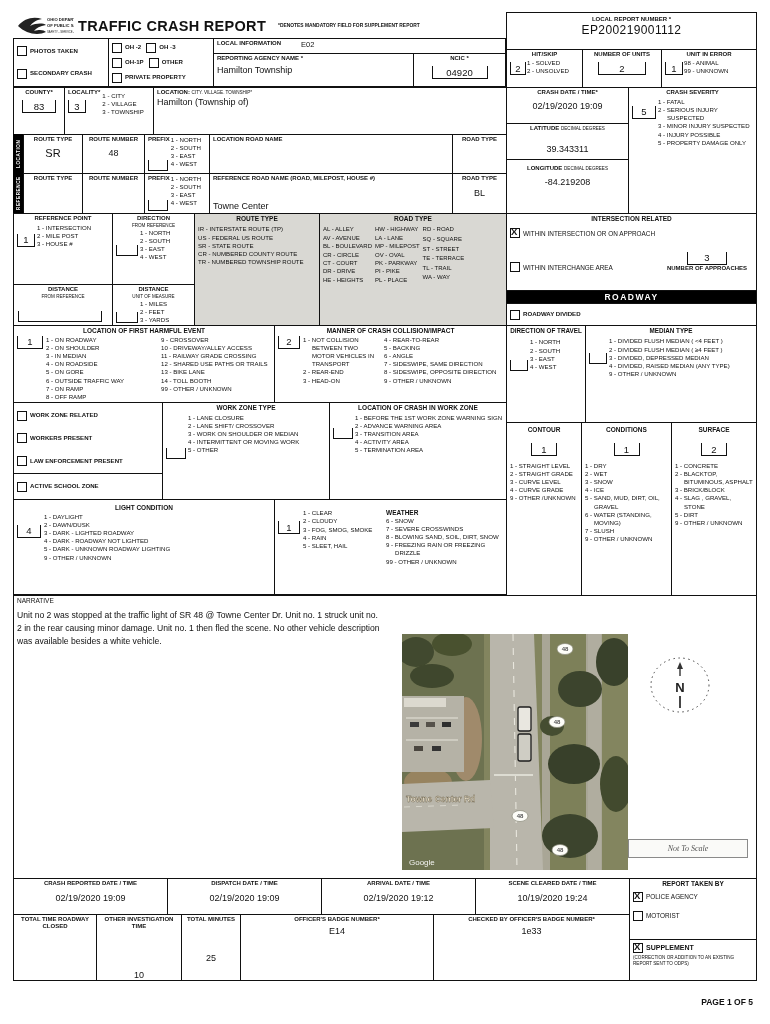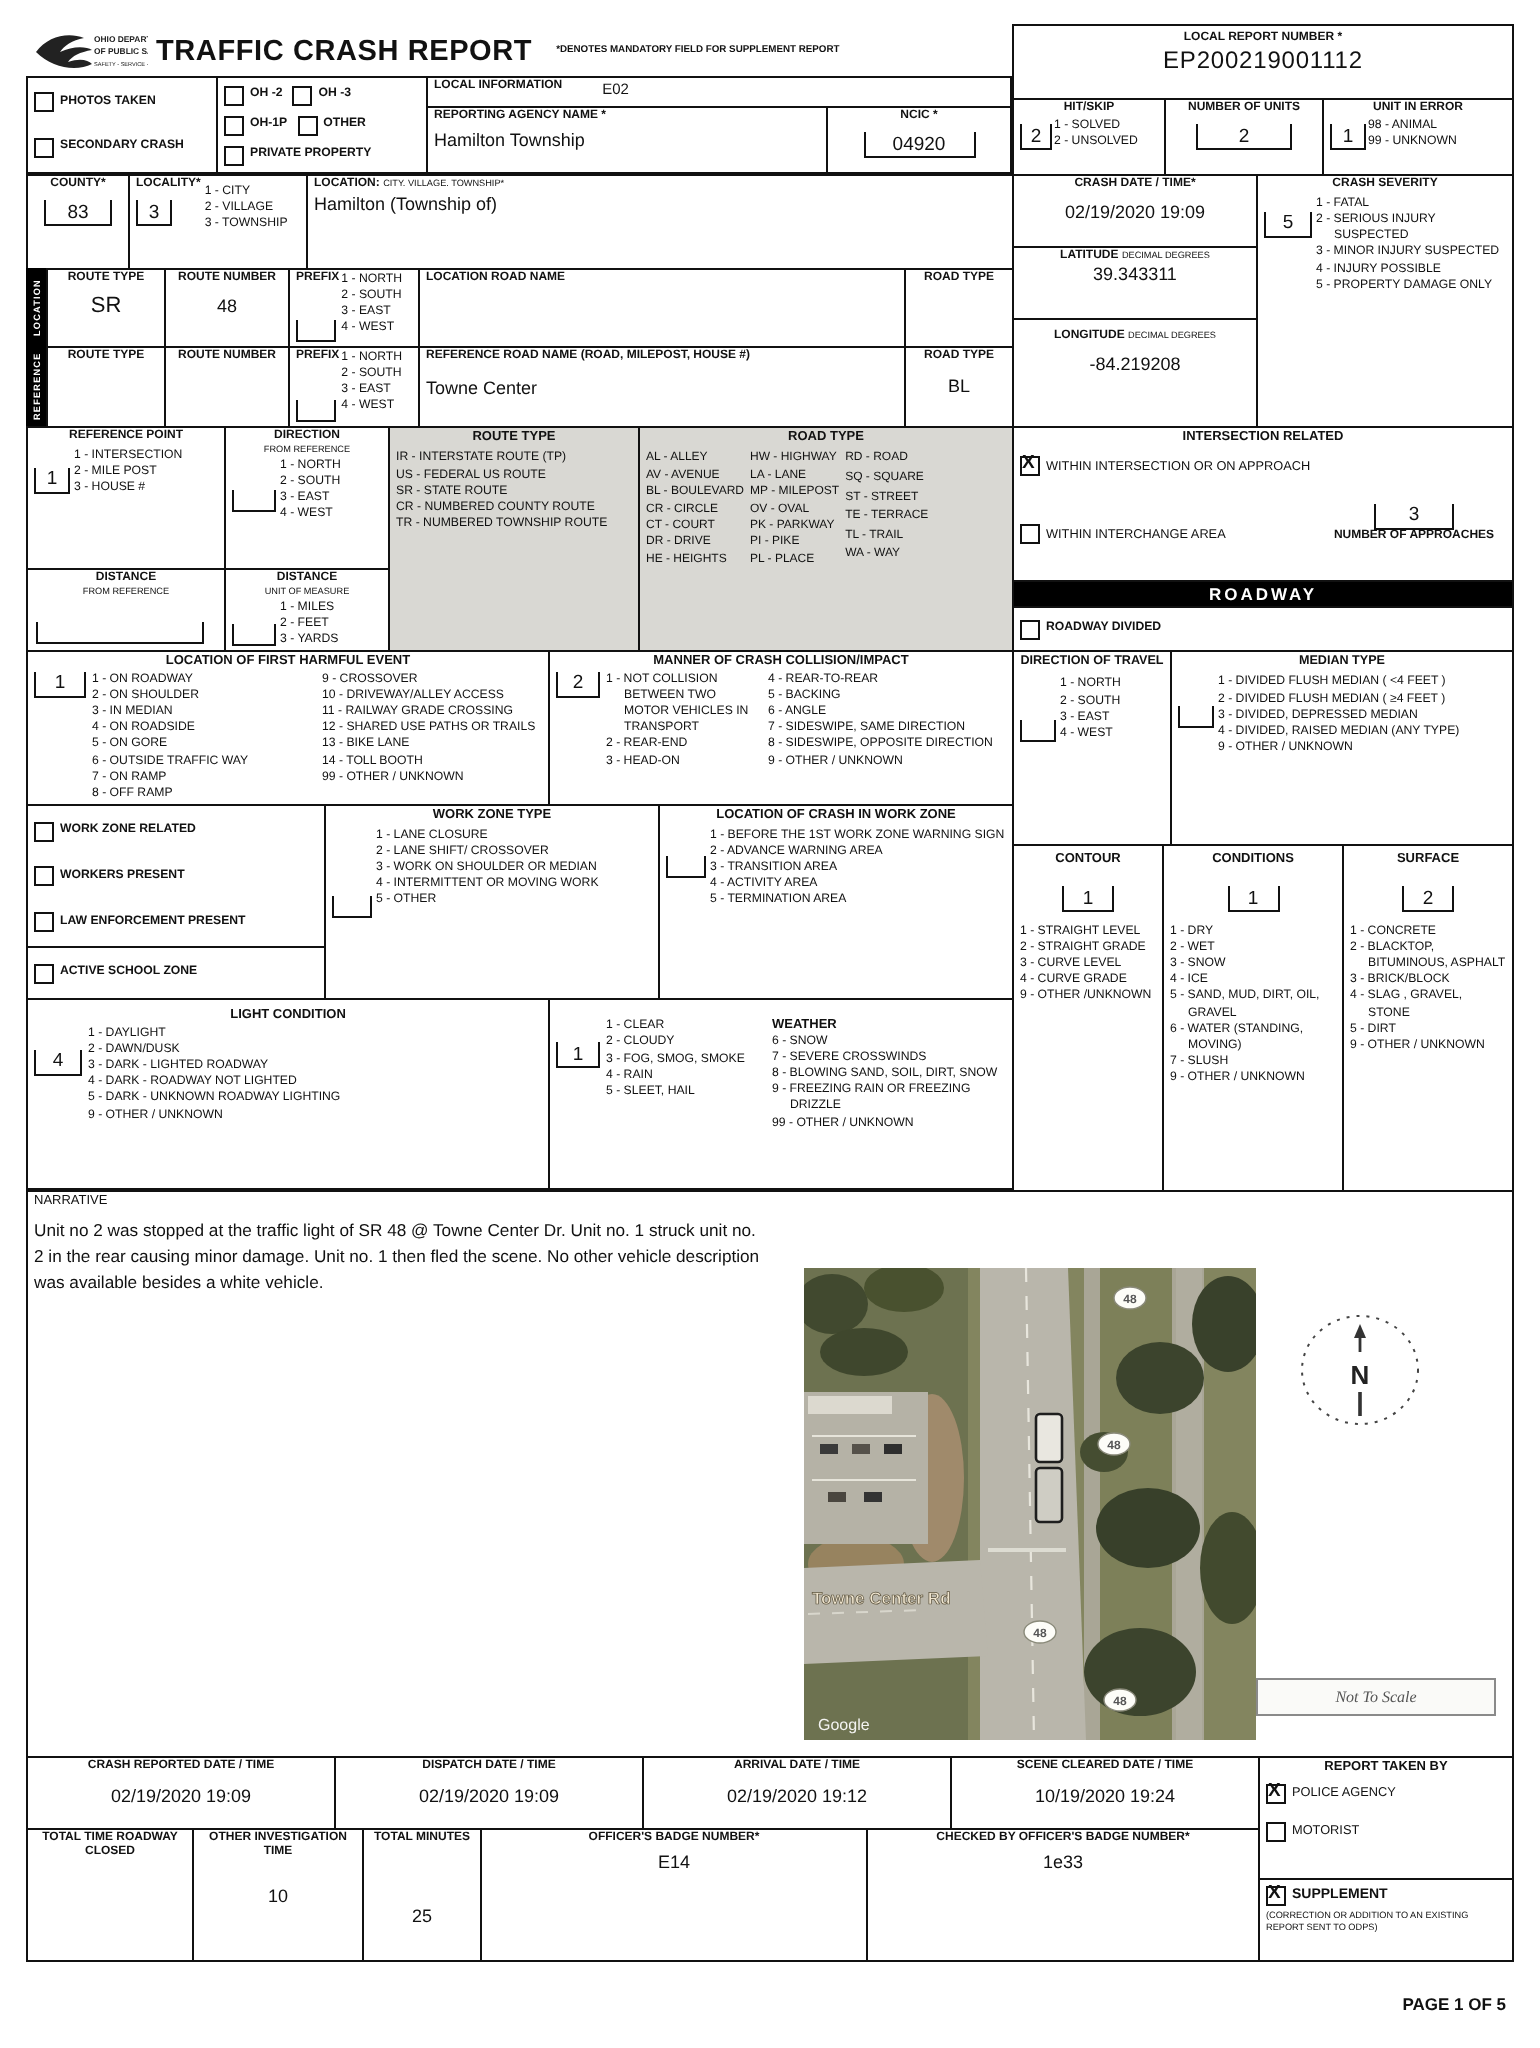--- a/index.html
+++ b/index.html
@@ -211,37 +211,37 @@
                   <div class="opt">1 - NORTH</div>
                   <div class="opt">2 - SOUTH</div>
                   <div class="opt">3 - EAST</div>
                   <div class="opt">4 - WEST</div>
                 </div>
           </div>
           <span class="vb small" style="position:absolute;left:3px;bottom:2px"></span>
         </div>
         <div class="c" style="flex:1">
           <div class="lbl">REFERENCE ROAD NAME (ROAD, MILEPOST, HOUSE #)</div>
-          <div class="val" style="margin-top:7px">Towne Center</div>
+          <div class="val" style="margin-top:19px">Towne Center</div>
         </div>
         <div class="c center" style="width:55px">
           <div class="lblc">ROAD TYPE</div>
           <div class="val" style="margin-top:6px">BL</div>
         </div>
       </div>
     </div>
     <div class="row" style="width:251px">
       <div class="vstack" style="width:123px">
         <div class="c center" style="height:37px">
           <div class="lblc">CRASH DATE / TIME*</div>
           <div class="val" style="margin-top:5px">02/19/2020 19:09</div>
         </div>
         <div class="c center" style="height:37px">
           <div class="lblc"><span>LATITUDE</span> <span class="sub">DECIMAL DEGREES</span></div>
-          <div class="val" style="margin-top:0">39.343311</div>
+          <div class="val" style="margin-top:12px">39.343311</div>
         </div>
         <div class="c center" style="flex:1">
           <div class="lblc" style="margin-top:4px"><span>LONGITUDE</span> <span class="sub">DECIMAL DEGREES</span></div>
           <div class="val" style="margin-top:5px">-84.219208</div>
         </div>
       </div>
       <div class="c" style="width:129px">
         <div class="lblc">CRASH SEVERITY</div>
         <div class="row" style="gap:3px;margin-top:2px">
           <span class="vb" style="min-width:24px;margin-top:8px">5</span>
@@ -662,21 +662,21 @@
           <div class="val" style="margin-top:6px">10/19/2020 19:24</div>
         </div>
       </div>
       <div class="row" style="height:67px">
         <div class="c center" style="width:84px">
           <div class="lblc">TOTAL TIME ROADWAY CLOSED</div>
           <div class="val"></div>
         </div>
         <div class="c center" style="width:86px">
           <div class="lblc">OTHER INVESTIGATION TIME</div>
-          <div class="val" style="margin-top:13px">10</div>
+          <div class="val" style="margin-top:40px">10</div>
         </div>
         <div class="c center" style="width:60px">
           <div class="lblc">TOTAL MINUTES</div>
           <div class="val" style="margin-top:30px">25</div>
         </div>
         <div class="vstack" style="flex:1">
           <div class="row" style="flex:1">
             <div class="c center" style="width:194px">
               <div class="lblc">OFFICER'S BADGE NUMBER*</div>
               <div class="val" style="margin-top:3px">E14</div>

